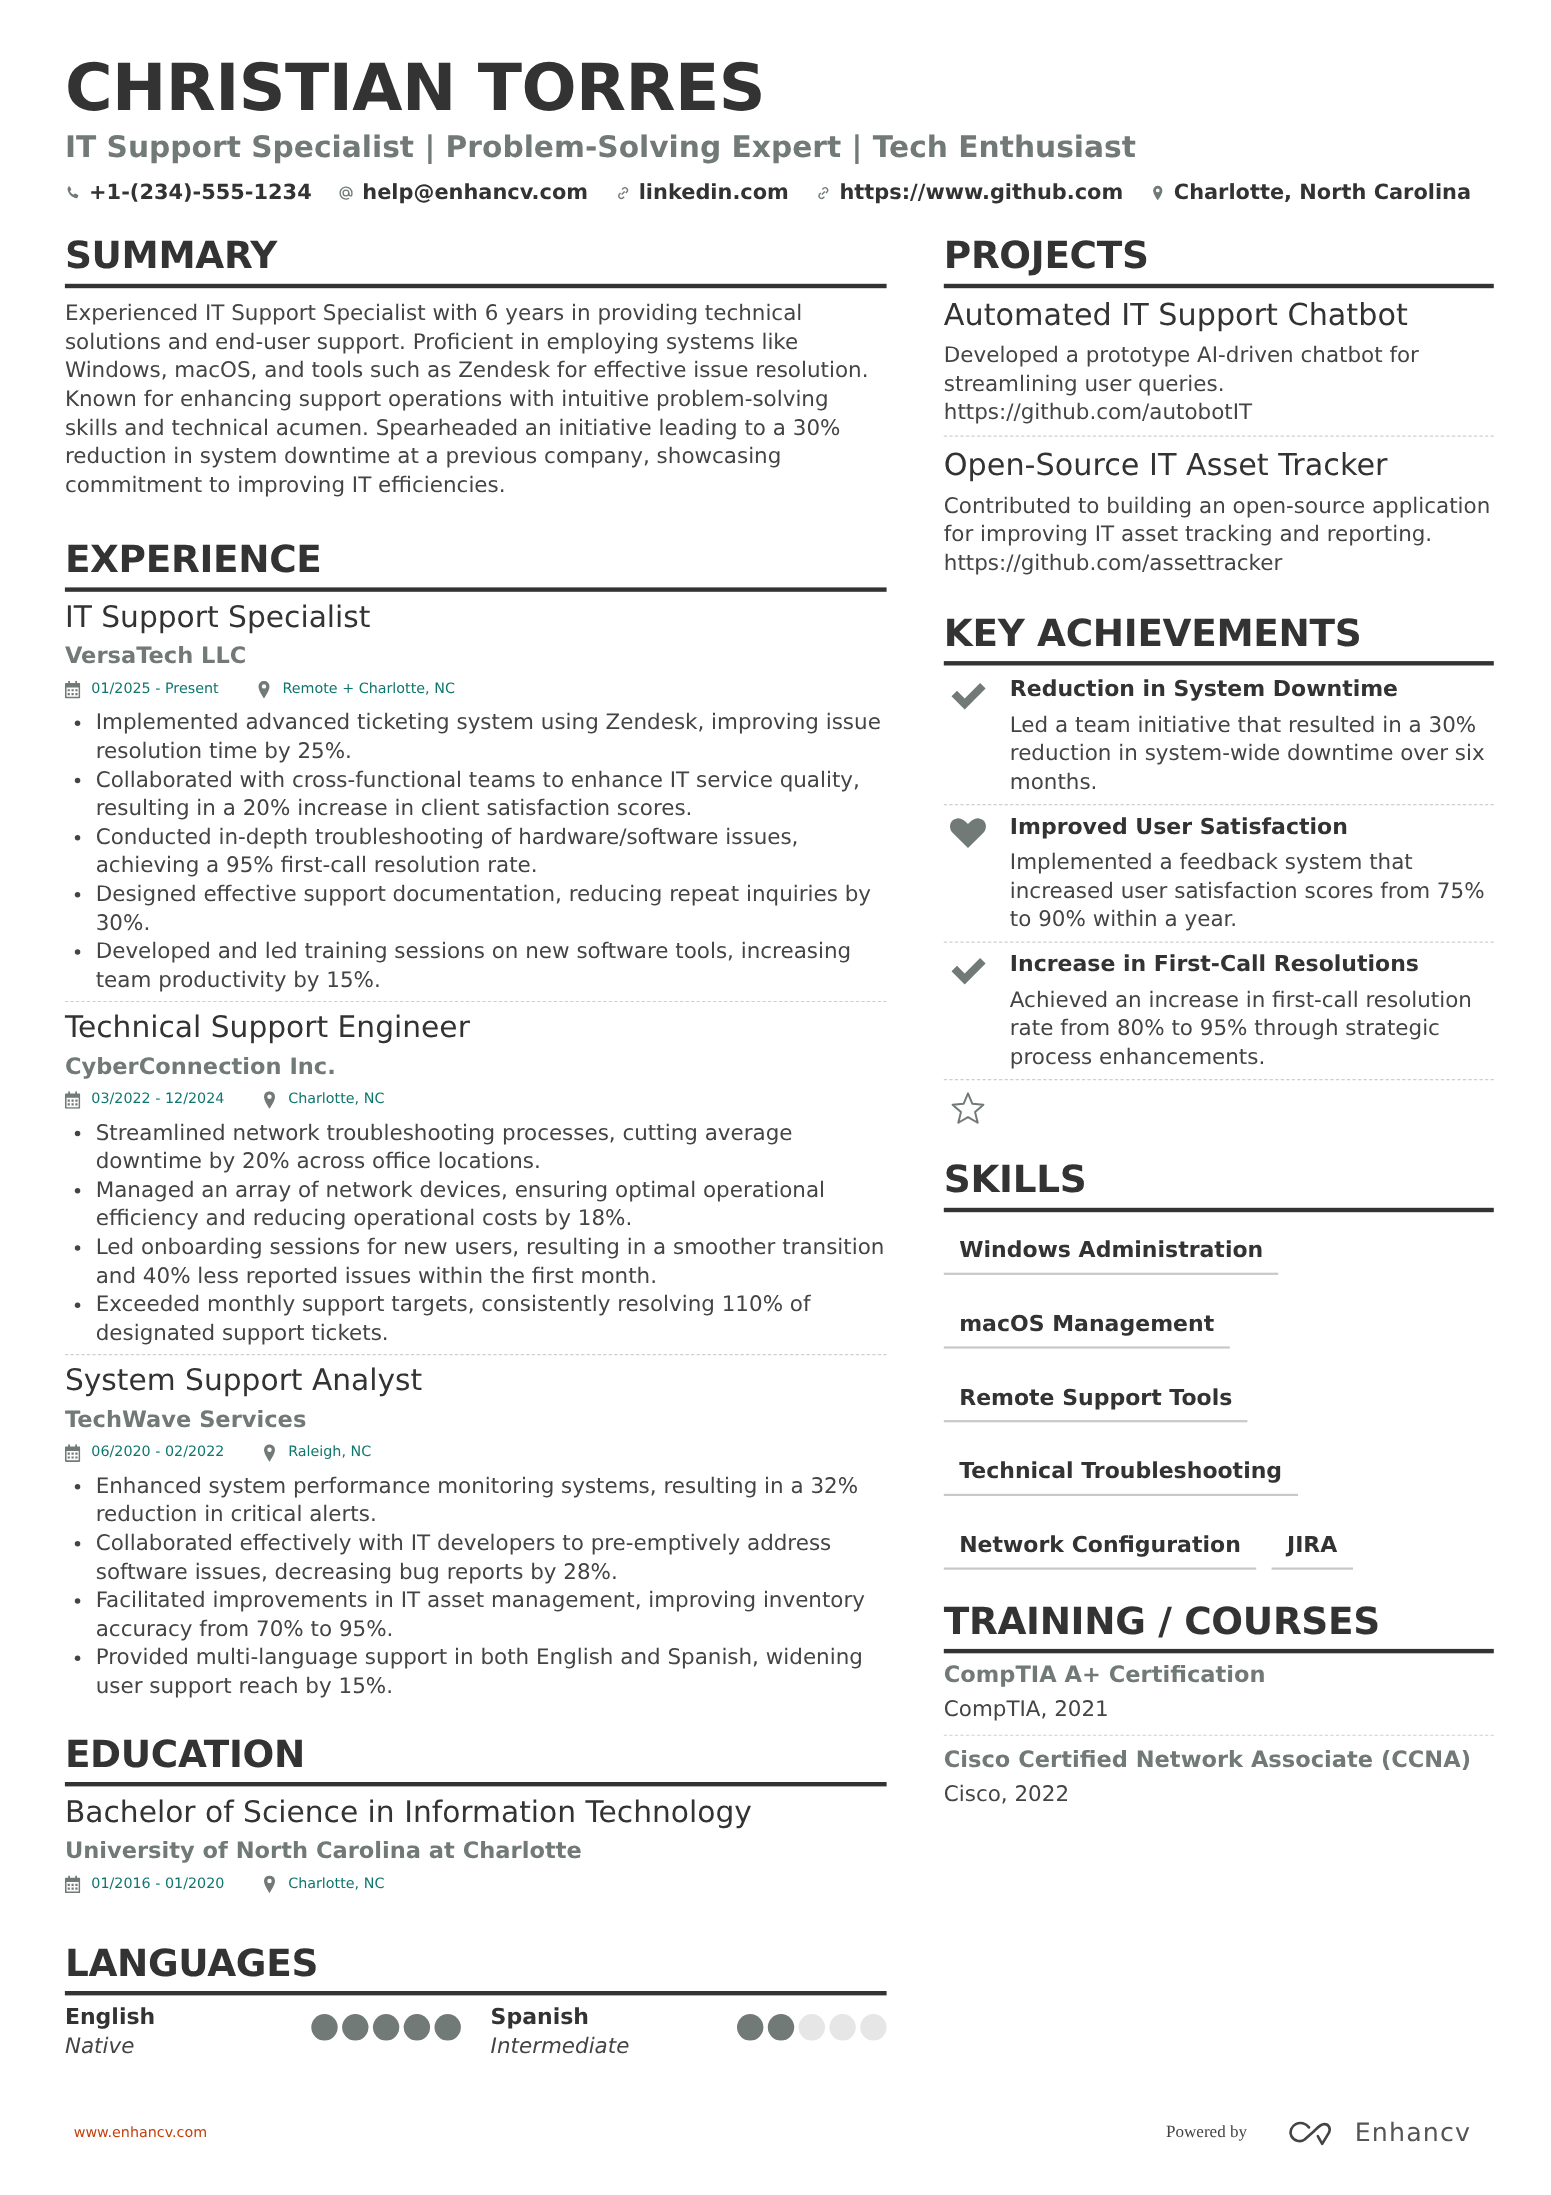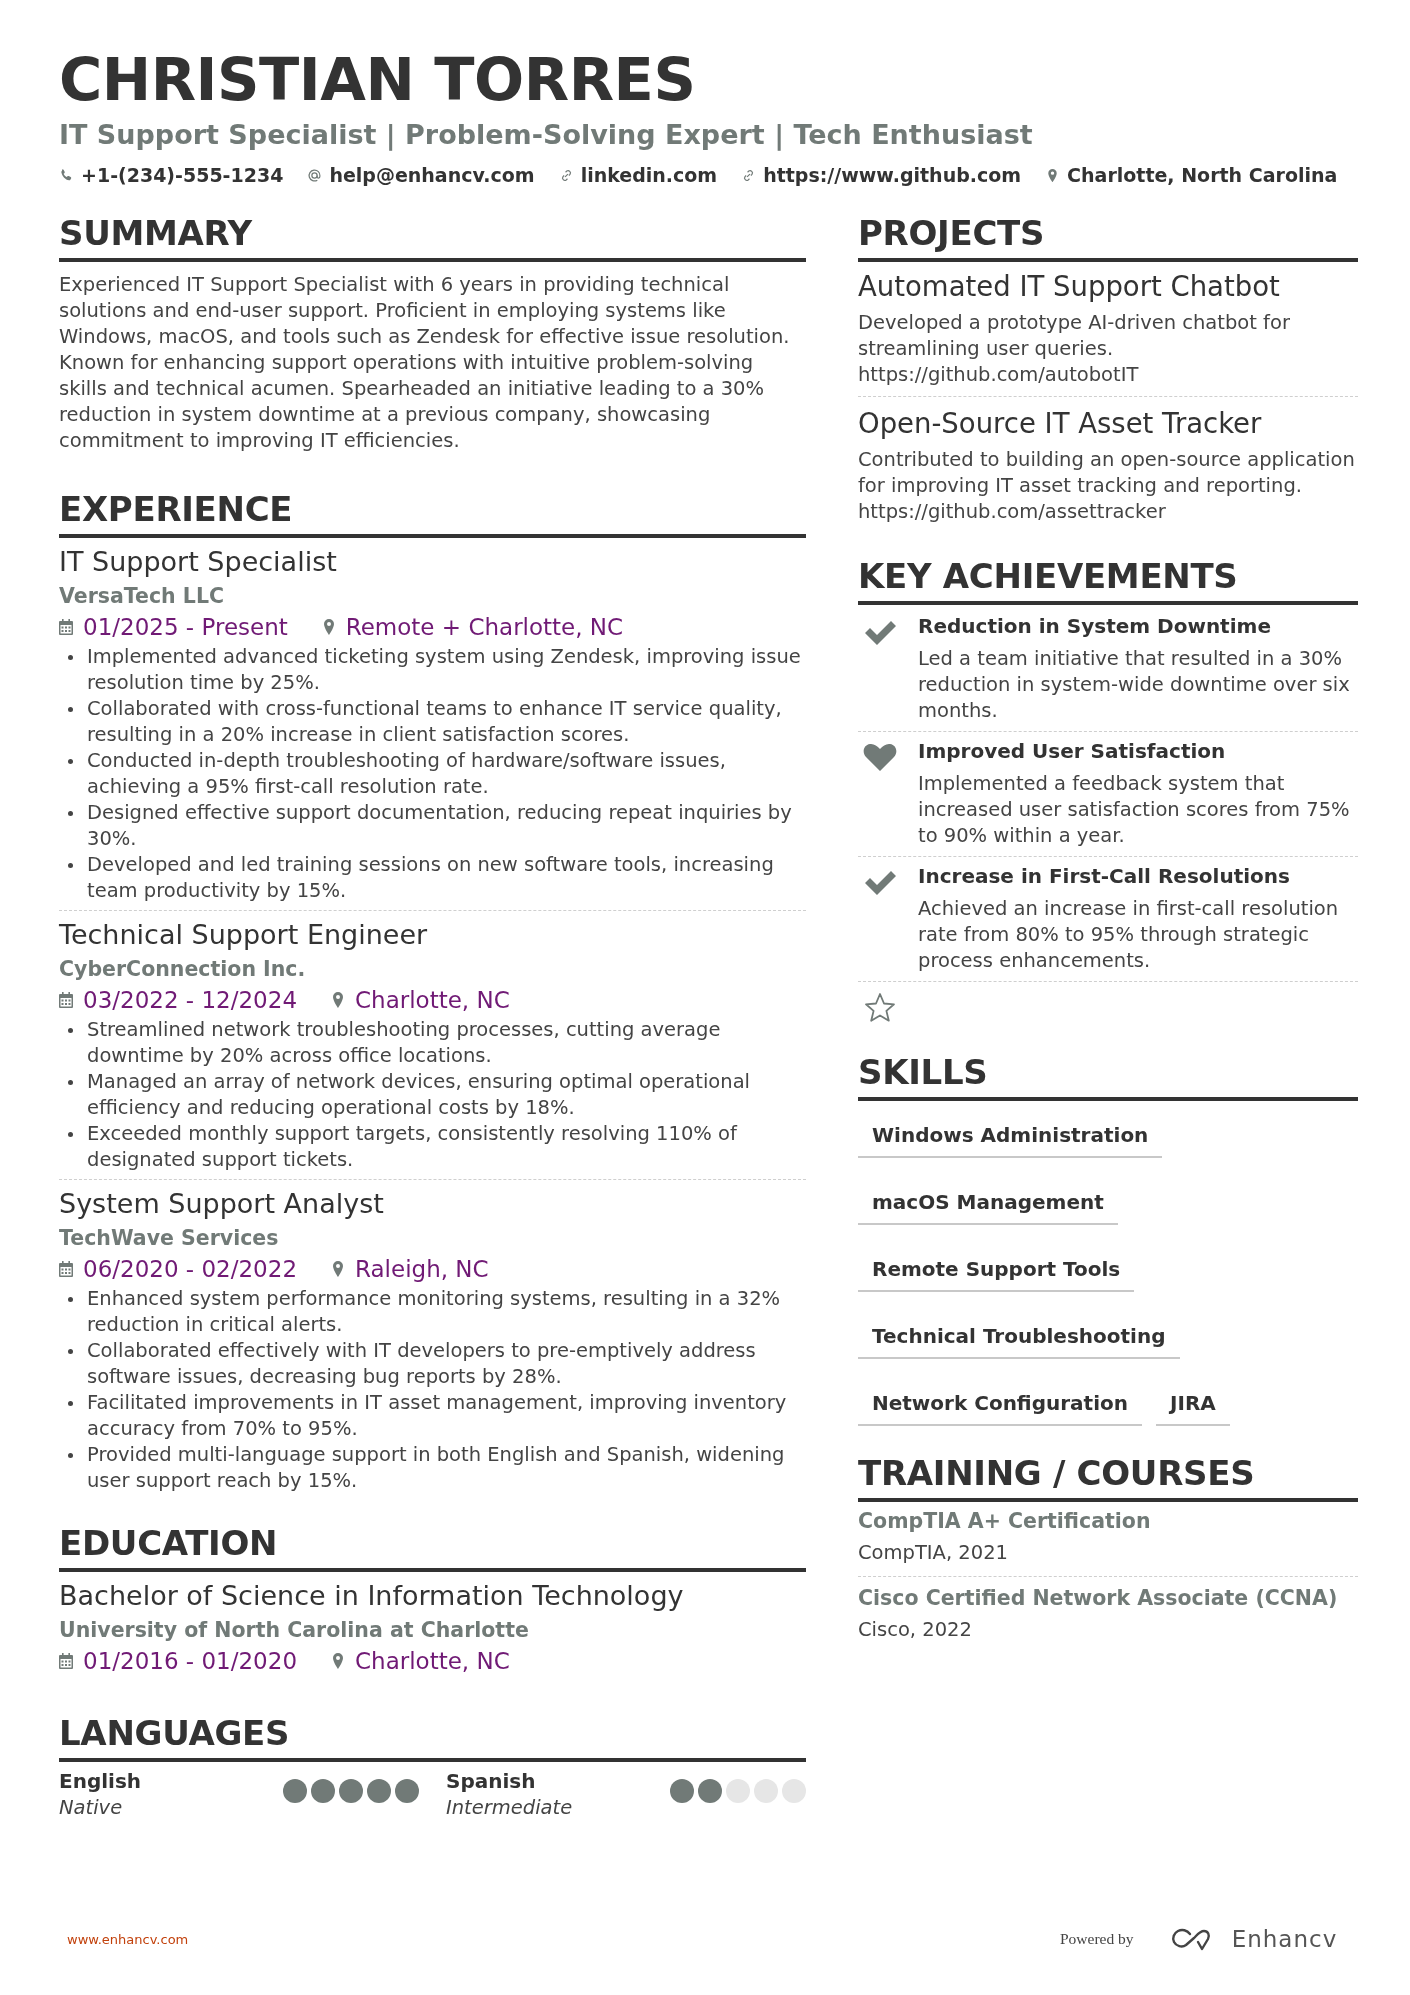--- a/index.html
+++ b/index.html
@@ -20,21 +20,21 @@
   .section { margin-bottom: 26px; }
   .section-title { font-family: "DejaVu Sans", sans-serif; font-weight: bold; font-size: 34px; line-height: 42px; color: #333; text-transform: uppercase; letter-spacing: -0.3px; }
   .section-rule { height: 4px; background: #333333; margin-top: 4px; margin-bottom: 10px; }
 
   .summary-text { font-family: "DejaVu Sans", sans-serif; font-size: 19.5px; line-height: 26px; color: #444; }
 
   .job { padding-bottom: 6px; }
   .job + .job { border-top: 1.5px dashed #cfcfcf; padding-top: 6px; }
   .job-title { font-family: "DejaVu Sans", sans-serif; font-size: 27px; line-height: 36px; color: #333; }
   .job-company { font-family: "DejaVu Sans", sans-serif; font-weight: bold; font-size: 20.5px; line-height: 32px; color: #717a77; }
-  .job-meta { display: flex; align-items: center; font-family: "DejaVu Sans", sans-serif; font-size: 23px; line-height: 30px; color: #701a75; }
+  .job-meta { display: flex; align-items: center; font-family: "DejaVu Sans", sans-serif; font-size: 13px; line-height: 30px; color: #0f766e; }
   .meta-item { display: flex; align-items: center; margin-right: 34px; }
   .meta-item svg { width: 14px; height: 16px; margin-right: 10px; fill: #717a77; }
   .bullets { list-style: none; margin-top: 2px; }
   .bullets li { position: relative; padding-left: 28px; font-family: "DejaVu Sans", sans-serif; font-size: 19.5px; line-height: 26px; color: #444; }
   .bullets li::before { content: ""; position: absolute; left: 9px; top: 11px; width: 5px; height: 5px; border-radius: 50%; background: #444; }
 
   .lang-row { display: flex; justify-content: space-between; margin-top: 2px; }
   .lang { display: flex; justify-content: space-between; width: 360px; }
   .lang-name { font-family: "DejaVu Sans", sans-serif; font-weight: bold; font-size: 20px; line-height: 26px; color: #333; }
   .lang-level { font-family: "DejaVu Sans", sans-serif; font-size: 19.5px; line-height: 28px; color: #444; font-style: italic; }
@@ -163,20 +163,21 @@
         <div class="meta-item">
           <svg viewBox="0 0 14 16">
               <path d="M7 0a5 5 0 0 0-5 5c0 3.8 5 11 5 11s5-7.2 5-11a5 5 0 0 0-5-5zm0 7a2 2 0 1 1 0-4 2 2 0 0 1 0 4z"></path>
             </svg>
           <span>Charlotte, NC</span>
         </div>
       </div>
       <ul class="bullets">
         <li>Streamlined network troubleshooting processes, cutting average downtime by 20% across office locations.</li>
         <li>Managed an array of network devices, ensuring optimal operational efficiency and reducing operational costs by 18%.</li>
+        <li>Led onboarding sessions for new users, resulting in a smoother transition and 40% less reported issues within the first month.</li>
         <li>Exceeded monthly support targets, consistently resolving 110% of designated support tickets.</li>
       </ul>
     </div>
 
     <div class="job">
       <div class="job-title">System Support Analyst</div>
       <div class="job-company">TechWave Services</div>
       <div class="job-meta">
         <div class="meta-item">
           <svg viewBox="0 0 14 16">

